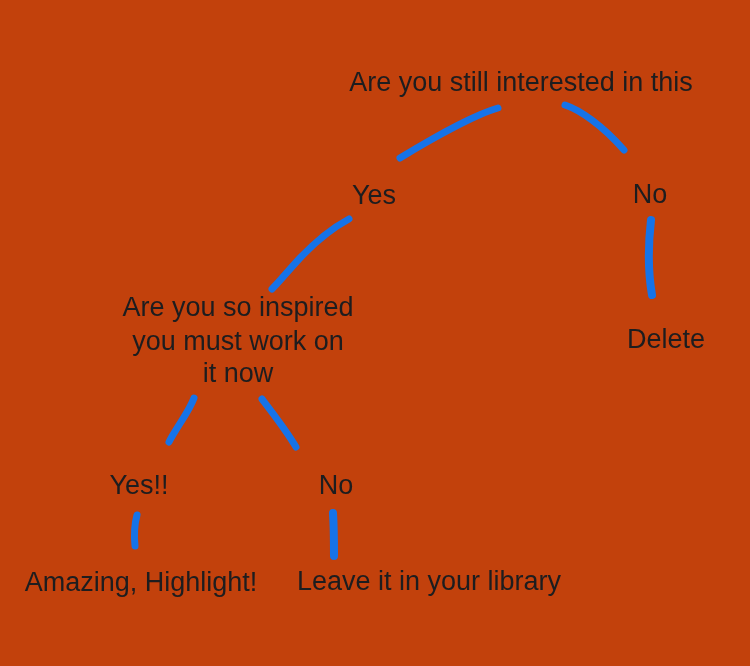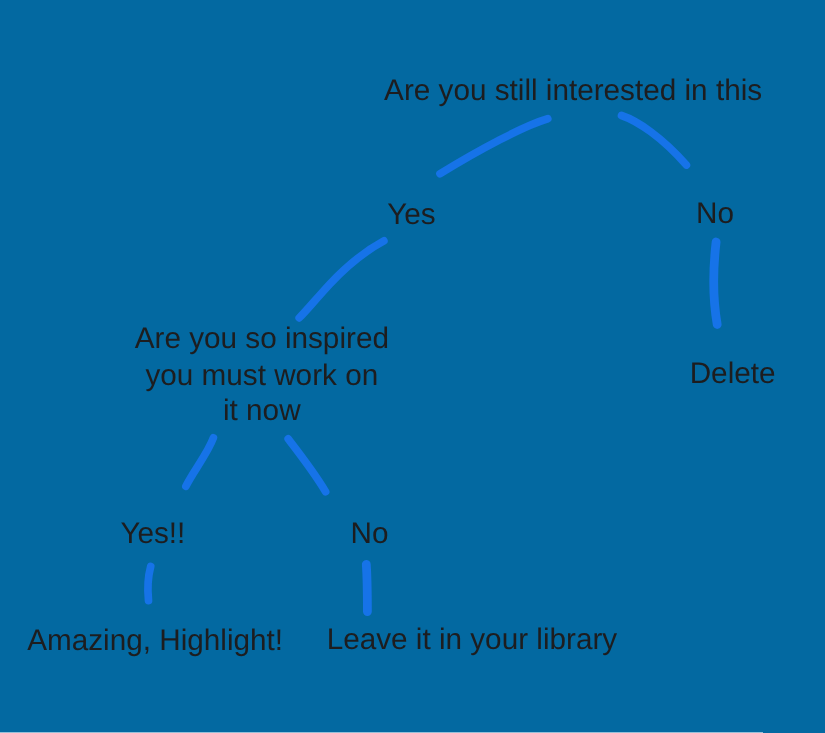--- a/index.html
+++ b/index.html
@@ -4,21 +4,21 @@
 <style>
   html, body {
     margin: 0;
     padding: 0;
     background: #ffffff;
   }
   .stage {
     position: relative;
     width: 750px;
     height: 666px;
-    background: #0369a1;
+    background: #c2410c;
     overflow: hidden;
   }
   svg {
     display: block;
   }
   .label {
     font-family: "Liberation Sans", sans-serif;
     font-size: 27px;
     font-weight: 400;
     text-anchor: middle;

